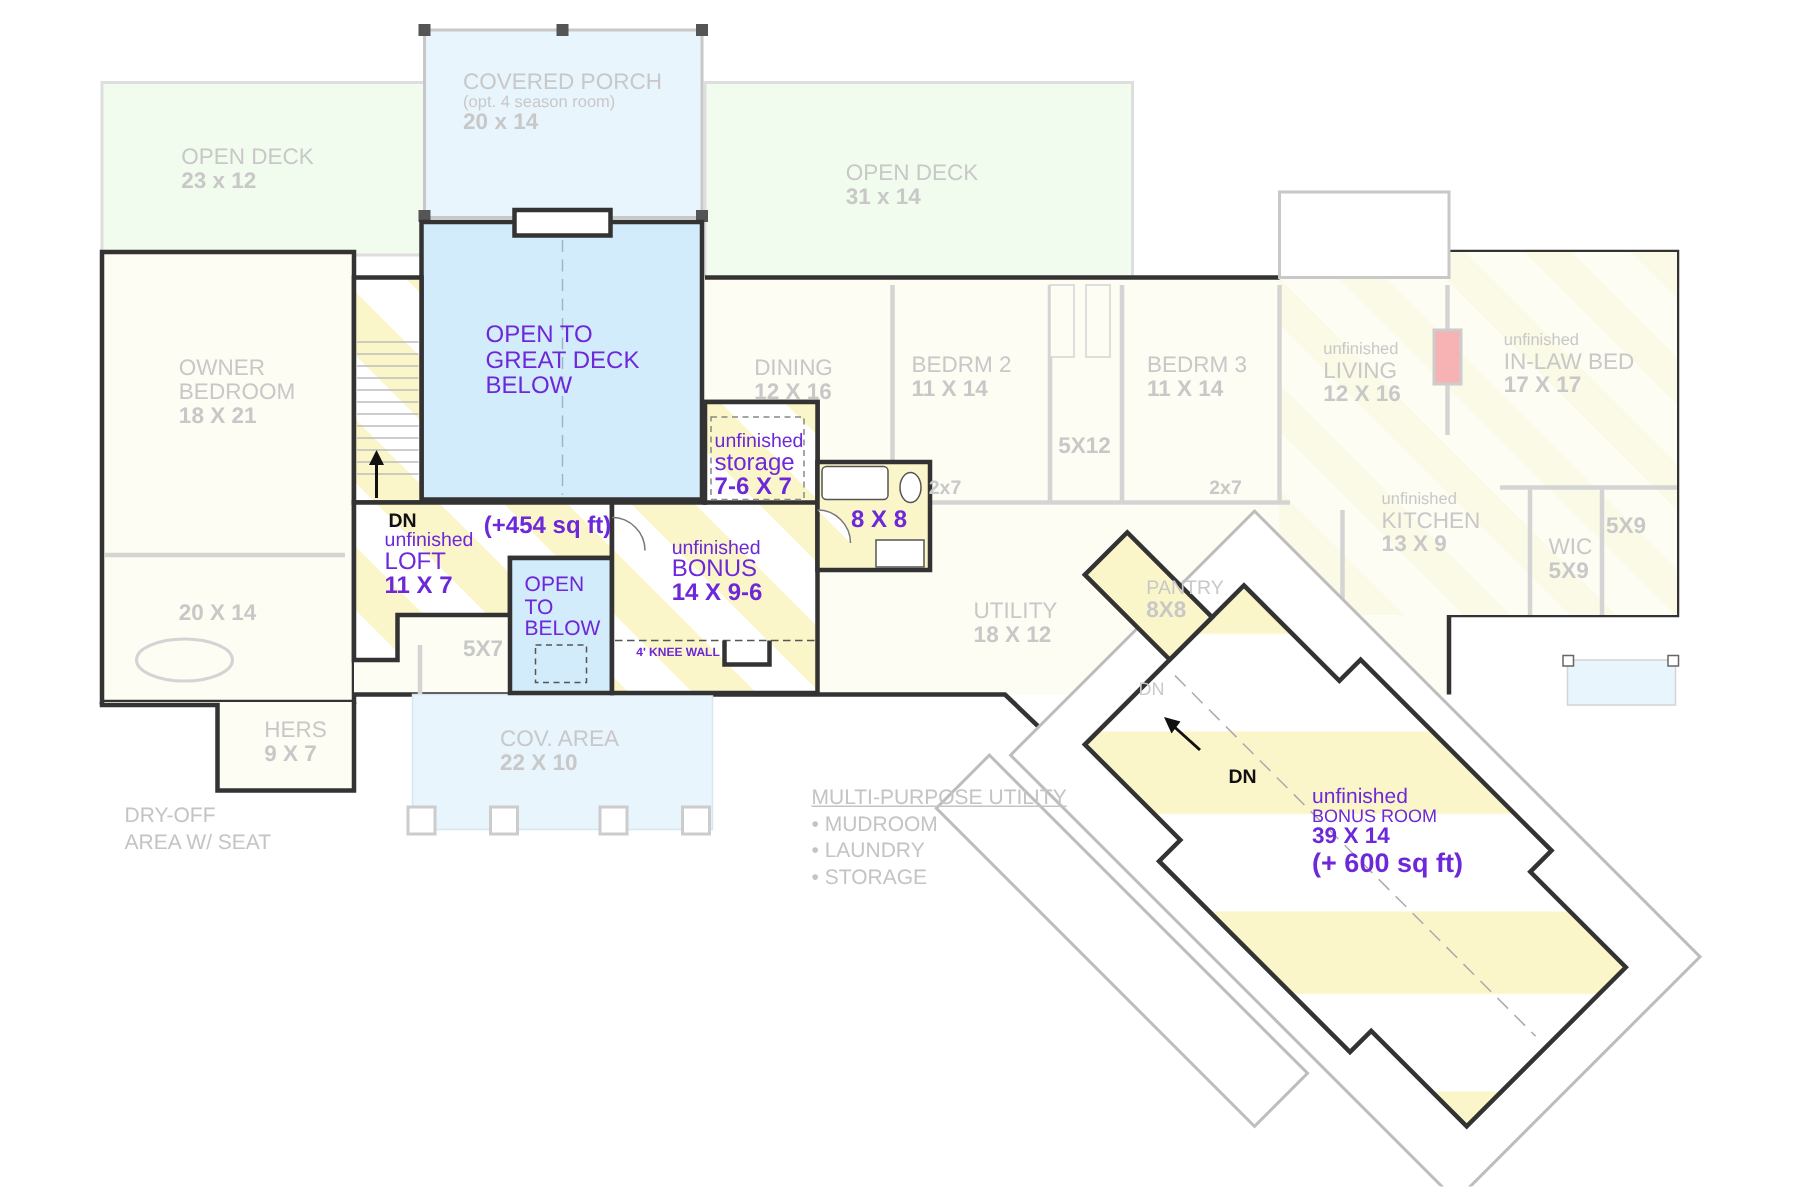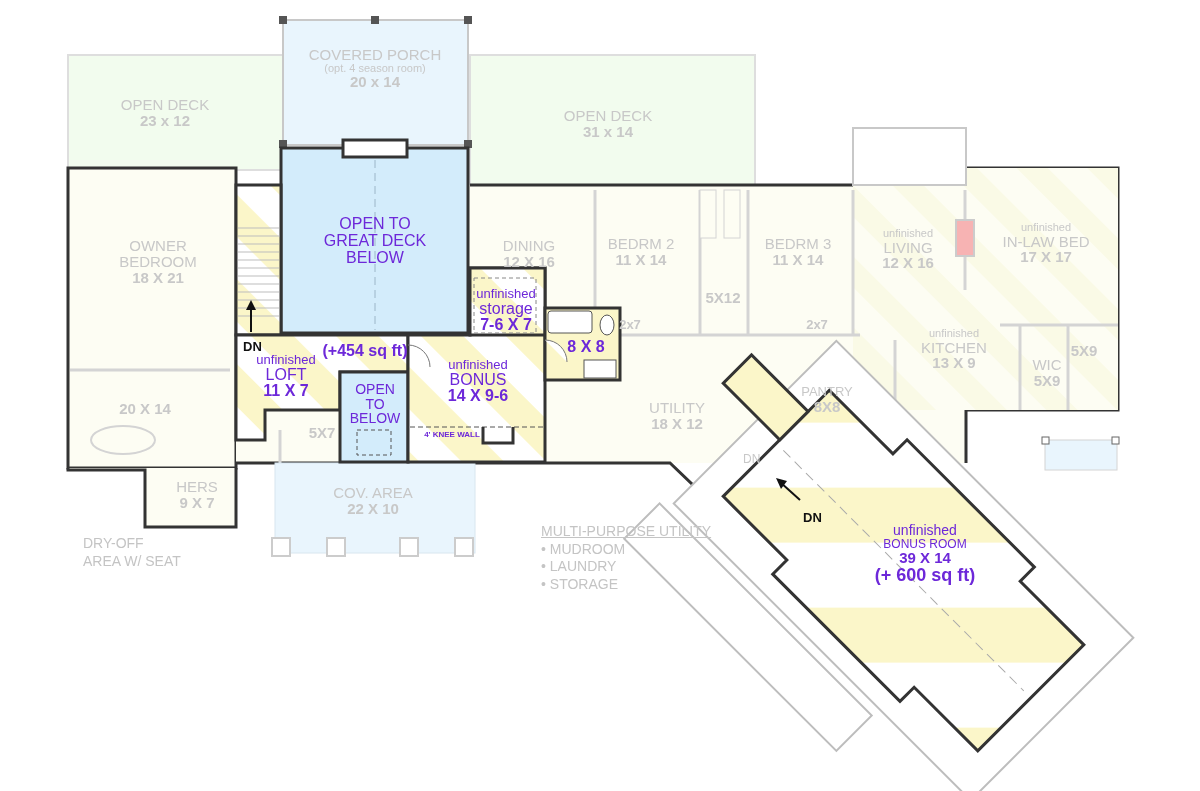--- a/index.html
+++ b/index.html
@@ -1,30 +1,30 @@
 <!DOCTYPE html>
 <html><head>
 <meta charset="utf-8">
 <style>
   html, body { margin: 0; padding: 0; background: #ffffff; }
   body { width: 1200px; height: 791px; overflow: hidden; position: relative; font-family: "Liberation Sans", sans-serif; }
   #plan { position: absolute; left: 0; top: 0; width: 1200px; height: 791px; }
-  .lbl { position: absolute; text-align: center; line-height: 1.05; white-space: nowrap; transform: translateX(-50%); }
+  .lbl { position: absolute; line-height: 1.05; white-space: nowrap; transform: translateX(-50%); }
   .faint { color: #c8c8c8; }
   .dark { color: #6d28d9; }
   .t-name { font-size: 15px; }
   .t-dim { font-size: 15px; font-weight: bold; }
   .t-sub { font-size: 11px; }
   .t-dark-name { font-size: 16px; }
   .t-dark-dim { font-size: 16px; font-weight: bold; }
   .t-dark-sub { font-size: 13px; }
   .t-tiny { font-size: 8px; font-weight: bold; }
   .note { position: absolute; font-size: 14px; color: #c4c4c4; line-height: 1.25; }
   .note .head { text-decoration: underline; }
-  .dn { position: absolute; font-size: 13px; font-weight: bold; color: #111; }
+  .dn { position: absolute; font-size: 13px; font-weight: bold; color: #111; margin-left: 16px; }
   .dn.faint { color: #c8c8c8; font-weight: normal; }
 </style>
 </head>
 <body>
 
 <svg id="plan" viewBox="0 0 1200 791" xmlns="http://www.w3.org/2000/svg">
   <defs>
     <pattern id="stripeY" patternUnits="userSpaceOnUse" width="60" height="60" patternTransform="rotate(-45)">
       <rect width="60" height="60" fill="#ffffff"></rect>
       <rect width="30" height="60" fill="#fbf6c9"></rect>
@@ -229,21 +229,21 @@
 </div>
 <div class="lbl faint t-dim" style="left:322px;top:425px;">5X7</div>
 <div class="lbl faint" style="left:373px;top:485px;">
   <div class="t-name">COV. AREA</div>
   <div class="t-dim">22 X 10</div>
 </div>
 <div class="lbl faint" style="left:677px;top:400px;">
   <div class="t-name">UTILITY</div>
   <div class="t-dim">18 X 12</div>
 </div>
-<div class="lbl faint" style="left:790px;top:385px;margin-left:37px;">
+<div class="lbl faint" style="left:790px;top:385px;">
   <div class="t-name" style="font-size:13px;">PANTRY</div>
   <div class="t-dim">8X8</div>
 </div>
 
 <div class="lbl dark t-dark-name" style="left:375px;top:216px;">
   <div>OPEN TO</div>
   <div>GREAT DECK</div>
   <div>BELOW</div>
 </div>
 <div class="lbl dark" style="left:286px;top:353px;">

